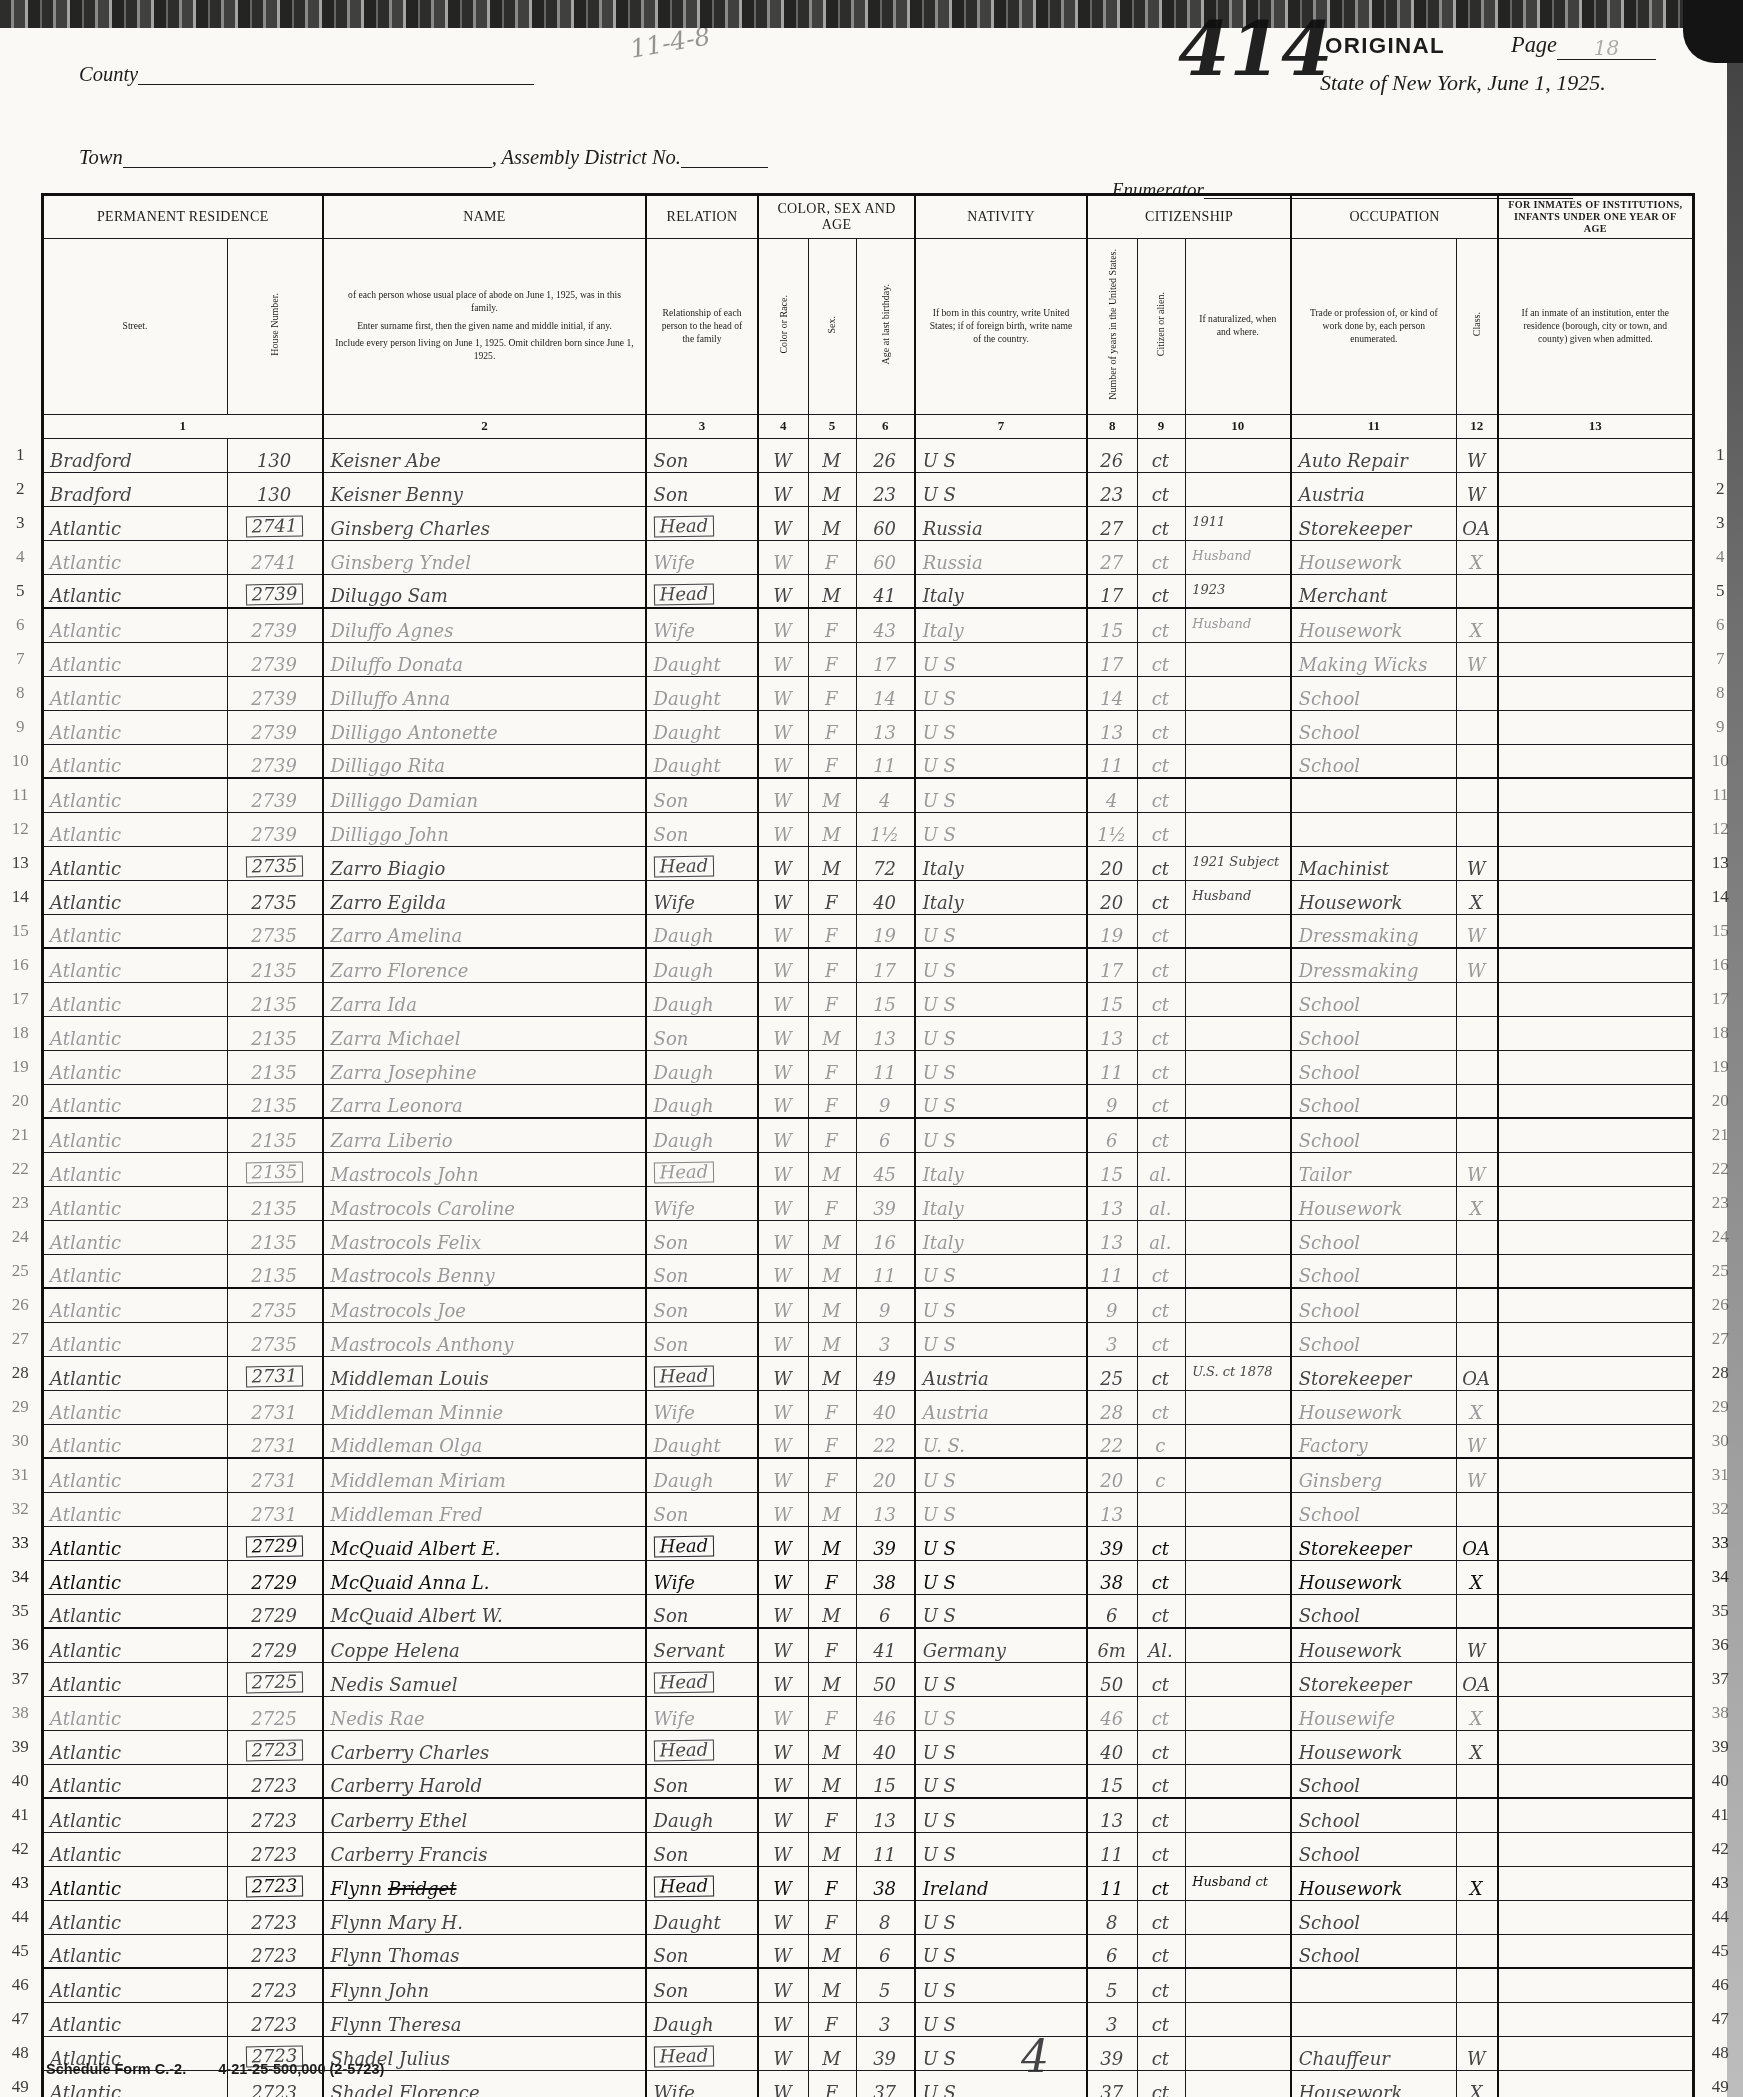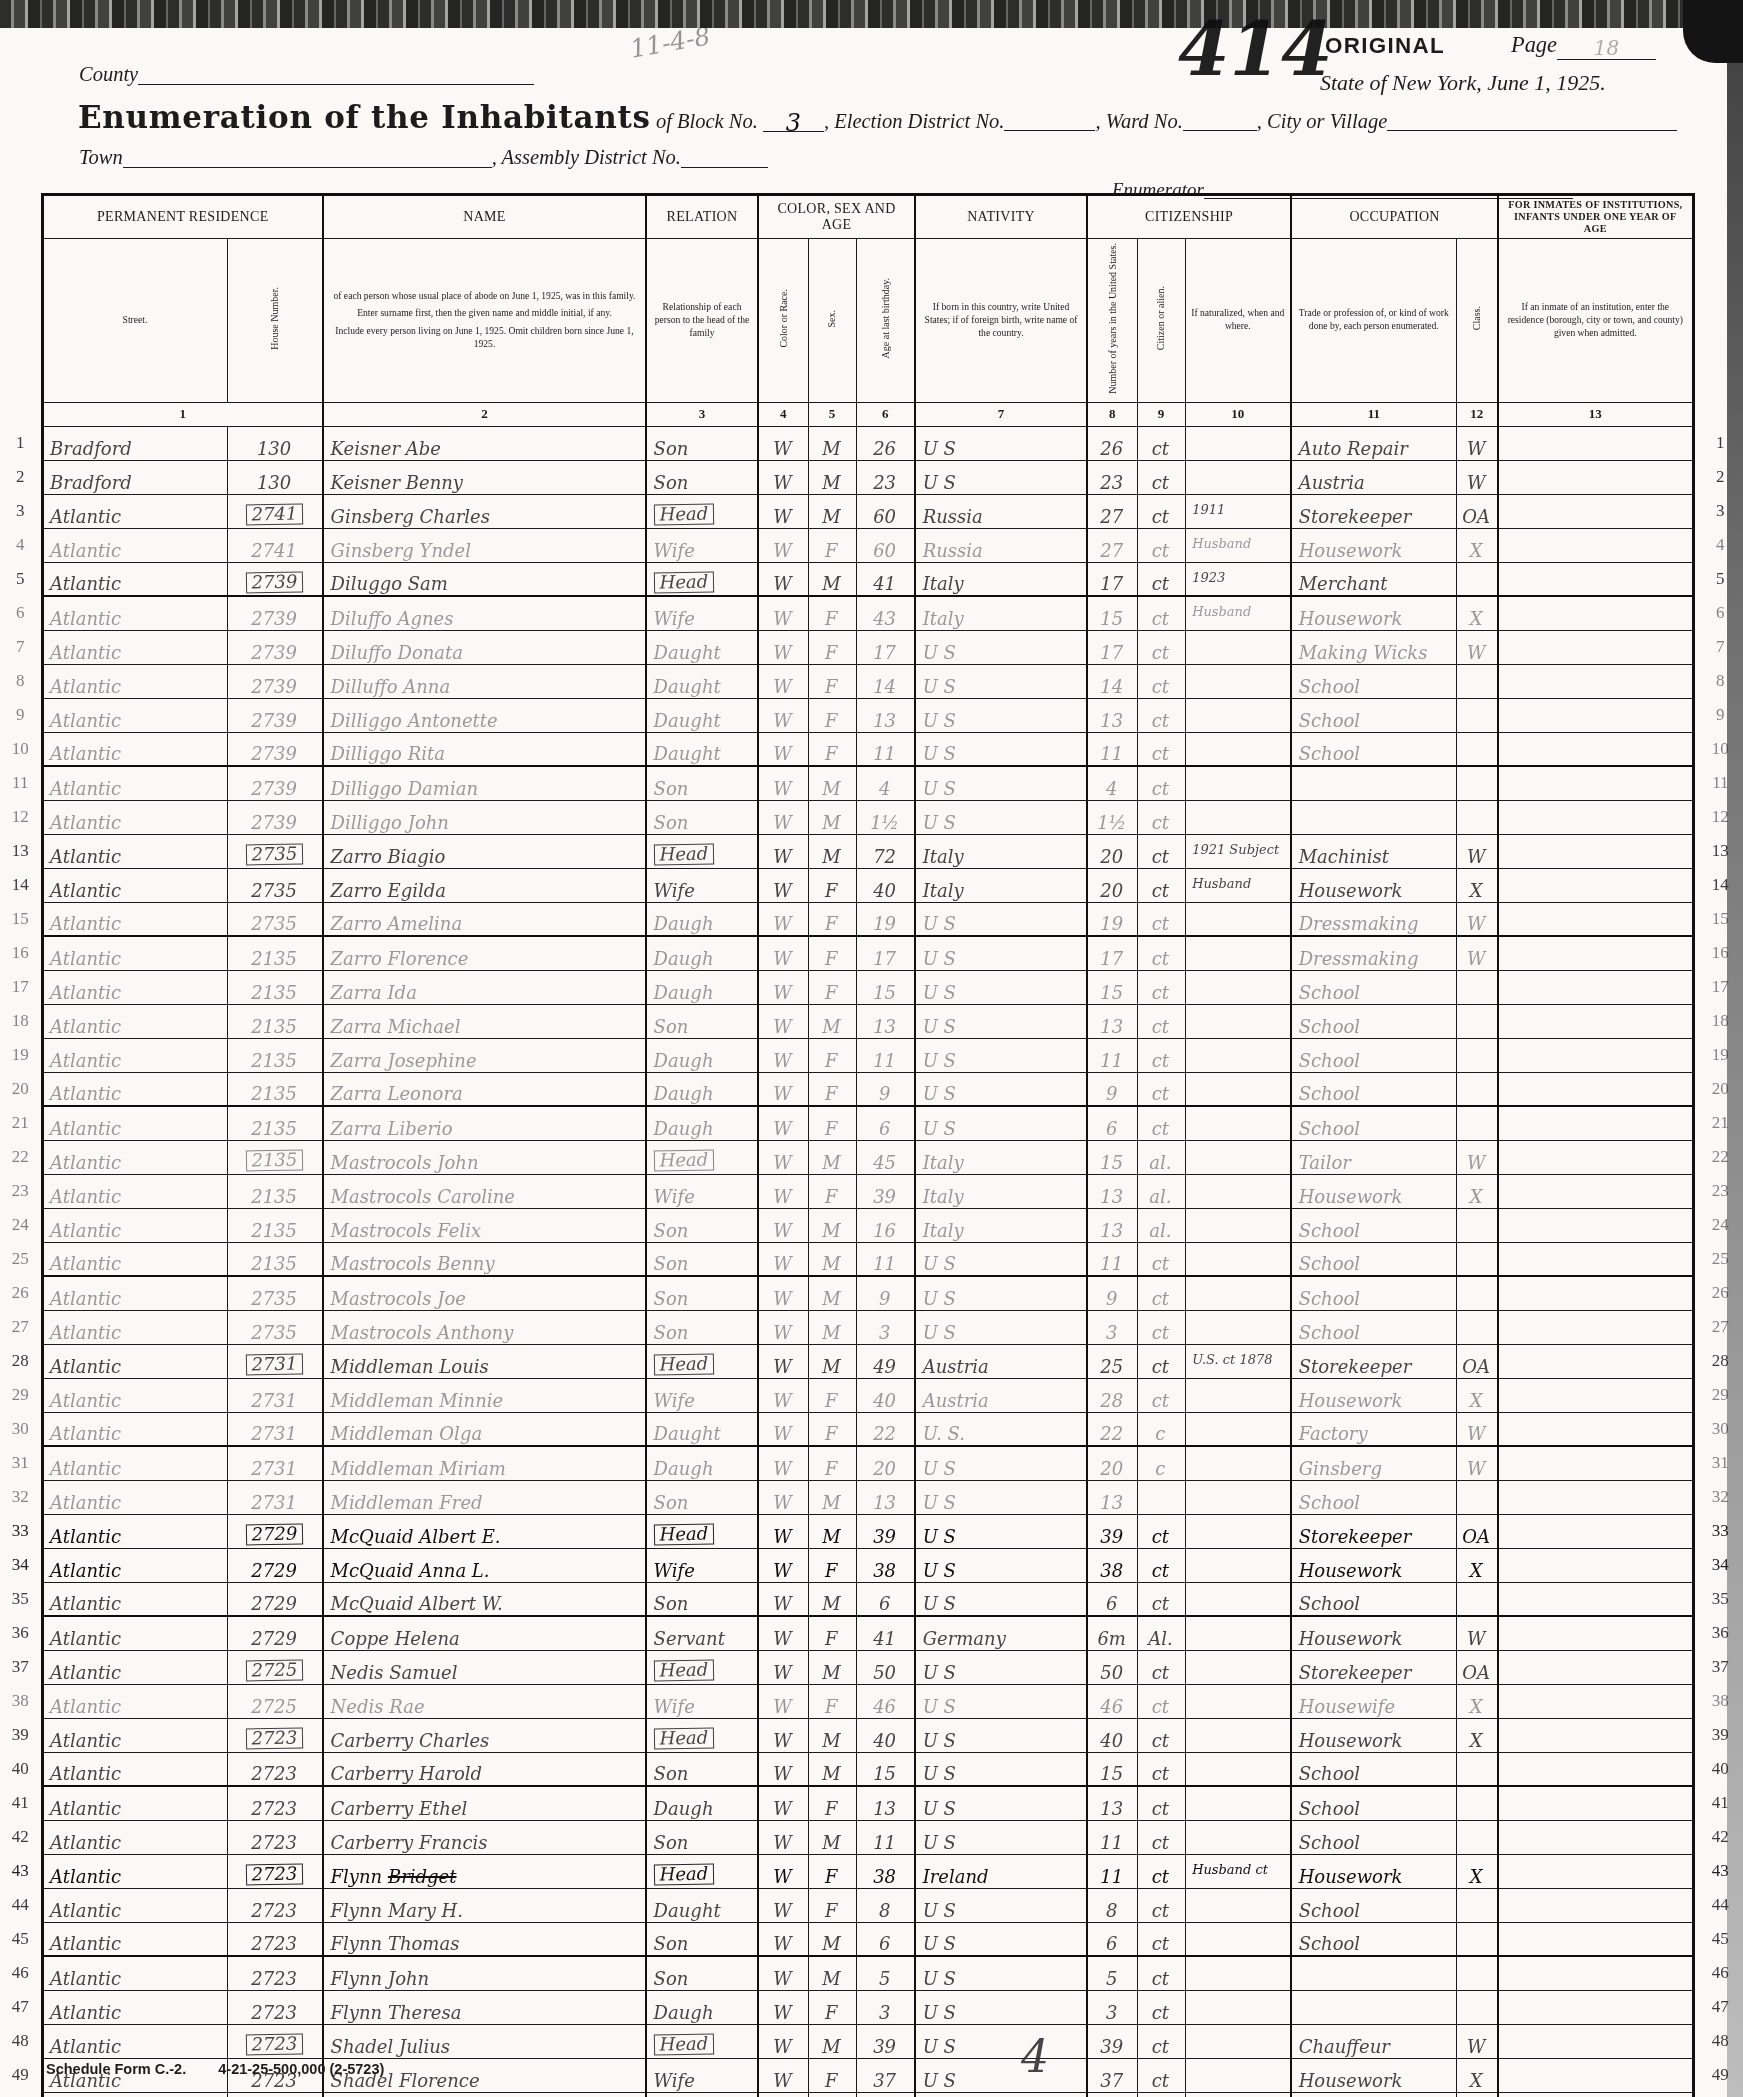--- a/index.html
+++ b/index.html
@@ -39,21 +39,21 @@
   th,td{border:1.1px solid #1a1a1d;padding:0;overflow:visible;}
   .gut,.gut-h{border:none !important;background:transparent;font-size:17px;text-align:center;vertical-align:middle;color:#222;}
   .bt{border-top:3.3px solid #101010;}
   .tb-l{border-left:3.3px solid #101010;}
   .tb-r{border-right:3.3px solid #101010;margin-top:32px;}
   .gv{border-left:2.2px solid #101010;}
   .gt{font-size:14px;letter-spacing:0.3px;text-align:center;vertical-align:middle;font-weight:normal;padding:2.6px;}
   .gt-sm{font-size:10.2px;line-height:1.2;font-weight:bold;}
   .grow{height:40px;}
   .subrow{height:125px;}
-  .sub{font-size:9.6px;text-align:center;vertical-align:middle;padding:4px;line-height:1.35;}
+  .sub{font-size:9.6px;text-align:center;vertical-align:middle;padding:10px;line-height:1.35;}
   .sub p{margin:4.6px 1.3px;}
   .vtx{writing-mode:vertical-rl;transform:rotate(180deg);font-size:10px;white-space:nowrap;display:inline-block;}
   .numrow{height:24px;}
   .numrow td{font-size:13px;font-weight:bold;text-align:center;}
   tr.data{height:34px;}
   tr.h5 td{border-bottom:2.9px solid #0d0d0d;}
   tr.data:last-child td{border-bottom:3.6px solid #0d0d0d;}
   .hwc{font-family:"DejaVu Serif",serif;font-style:italic;font-size:18px;white-space:nowrap;
        vertical-align:bottom;padding:0 2.6px 2px 6.6px;line-height:1;}
   .c{text-align:center;padding-left:1.3px;}
@@ -69,25 +69,20 @@
 <body>
 
 <div class="page">
   <div class="scan-top"></div>
   <div class="scan-right"></div>
   <div class="scan-corner"></div>
 
   <div class="hdr">
     <div class="line county">
       <span>County</span><span class="u" style="width:396px"></span>
-    </div>
-    <div class="line titleline">
-      <span class="bigtitle">Enumeration of the Inhabitants</span>
-      <span>of Block No.</span>
-      <span class="u" style="width:61px"><span class="hw ink-d" style="font-size:24px">3</span></span><span>, Election District No.</span><span class="u" style="width:91px"></span><span>, Ward No.</span><span class="u" style="width:74px"></span><span>, City or Village</span><span class="u" style="width:290px"></span>
     </div>
     <div class="line townline">
       <span>Town</span><span class="u" style="width:369px"></span><span>, Assembly District No.</span><span class="u" style="width:87px"></span>
     </div>
     <div class="line enumline">
       <span>Enumerator</span><span class="u" style="width:369px"></span>
     </div>
     <div class="line orig">ORIGINAL</div>
     <div class="line pagelbl">
       <span>Page</span><span class="u" style="width:99px"><span class="hw pgfaint">18</span></span>

